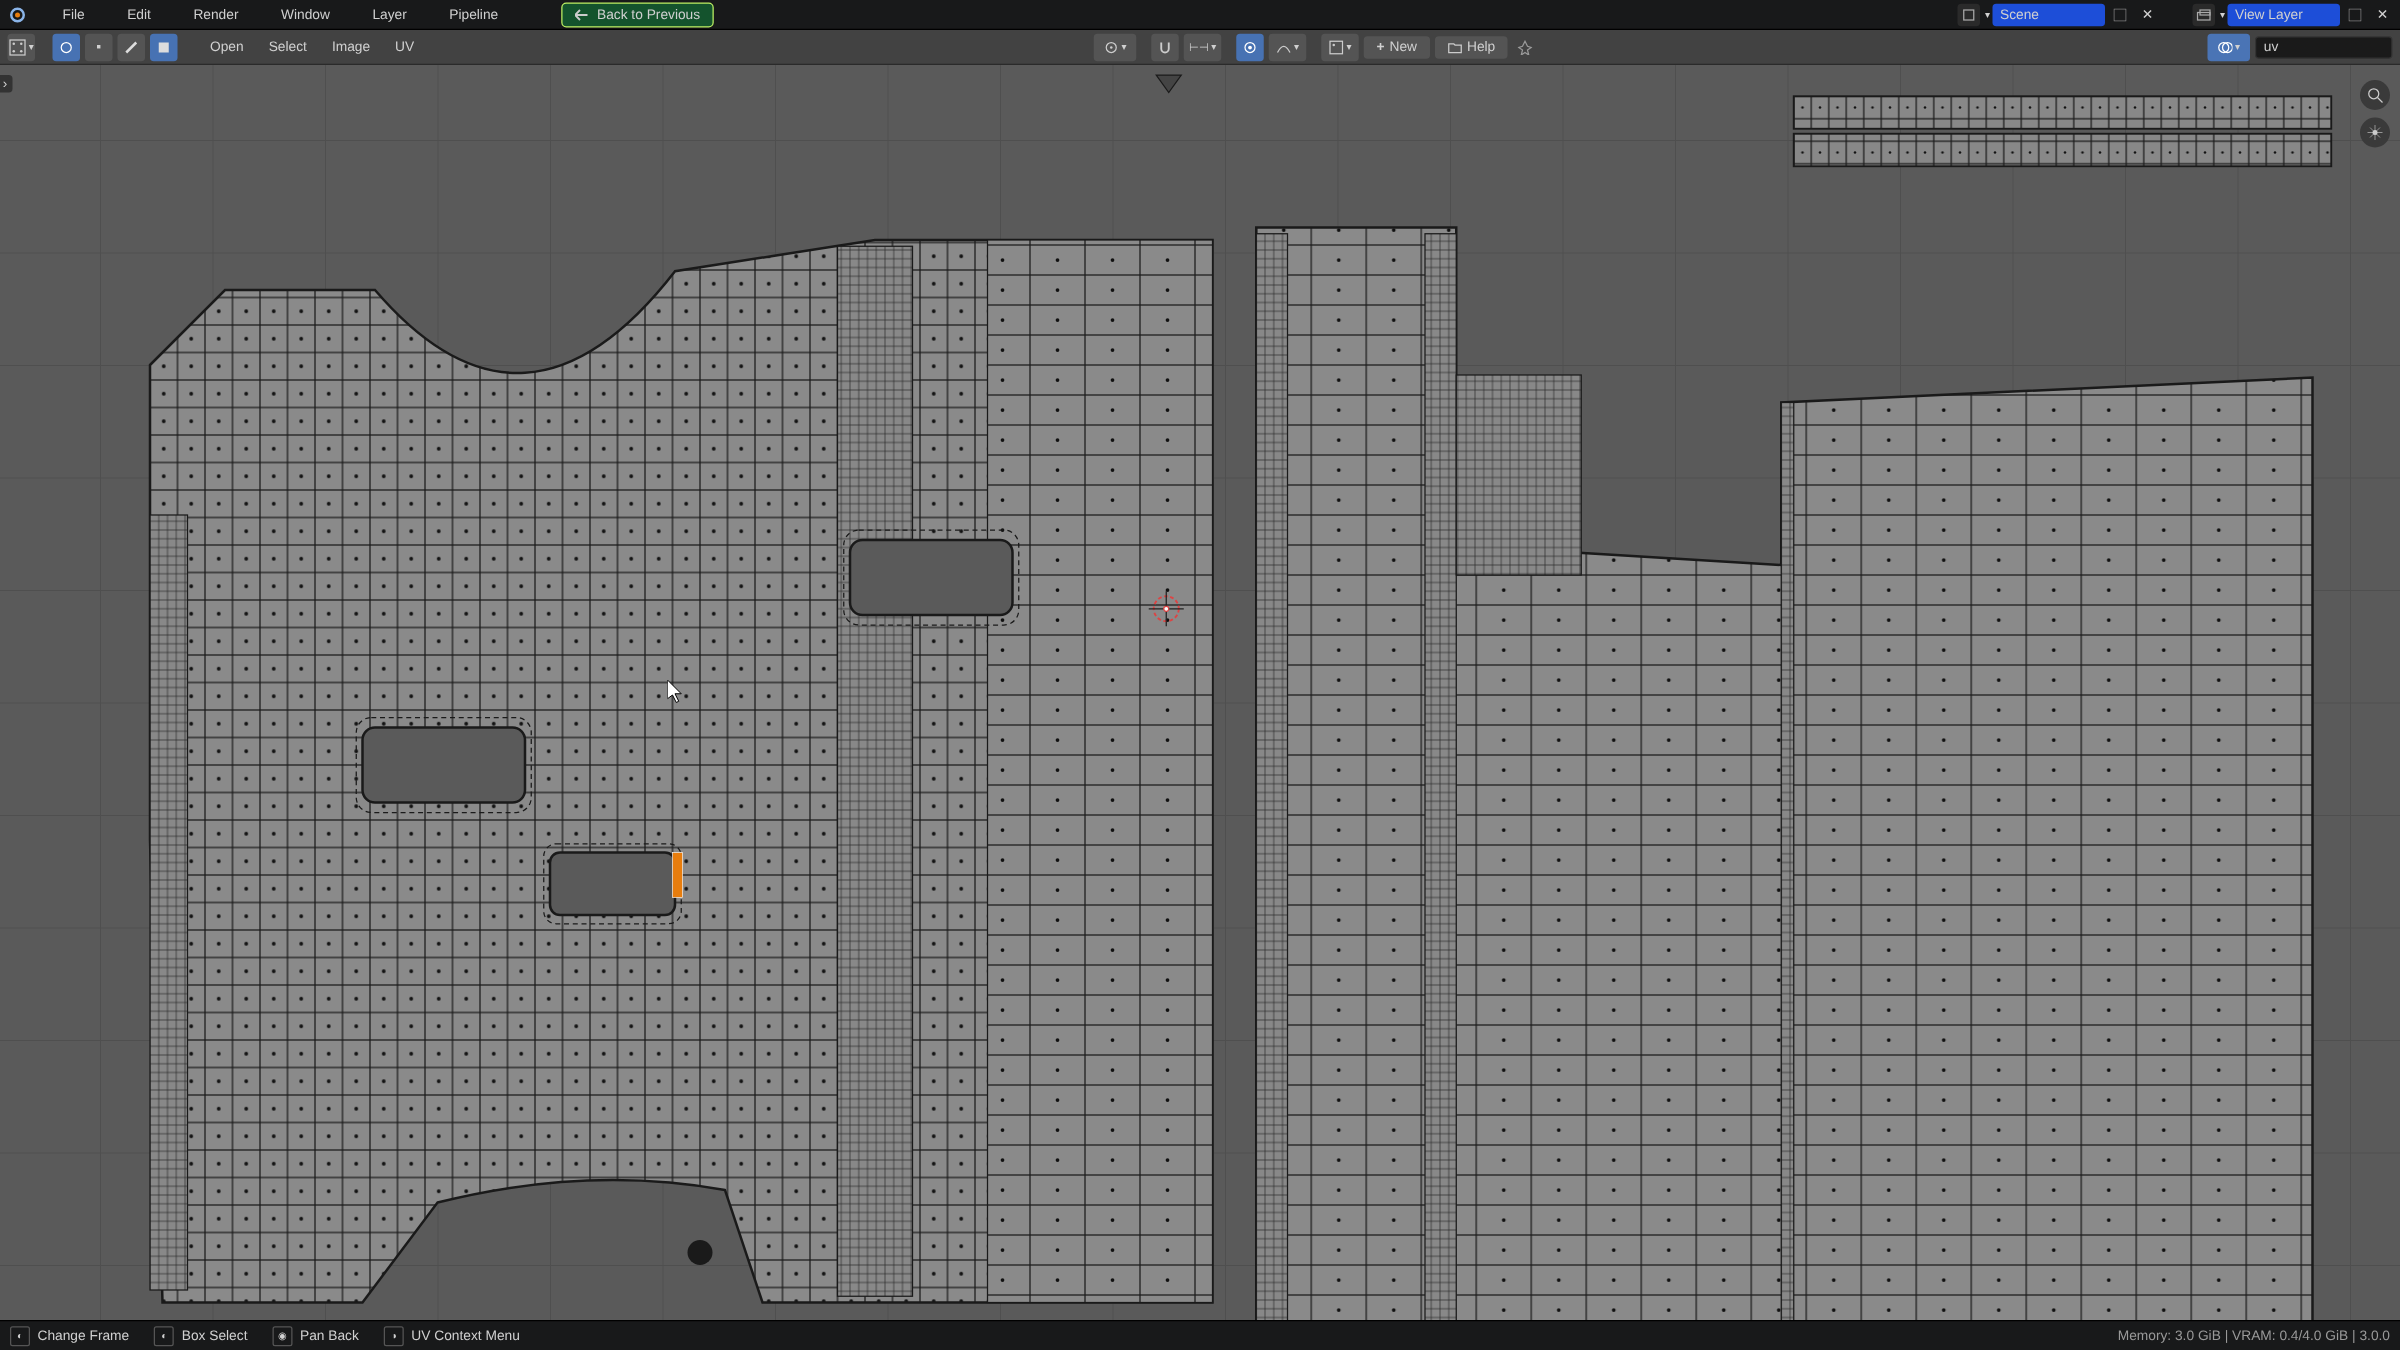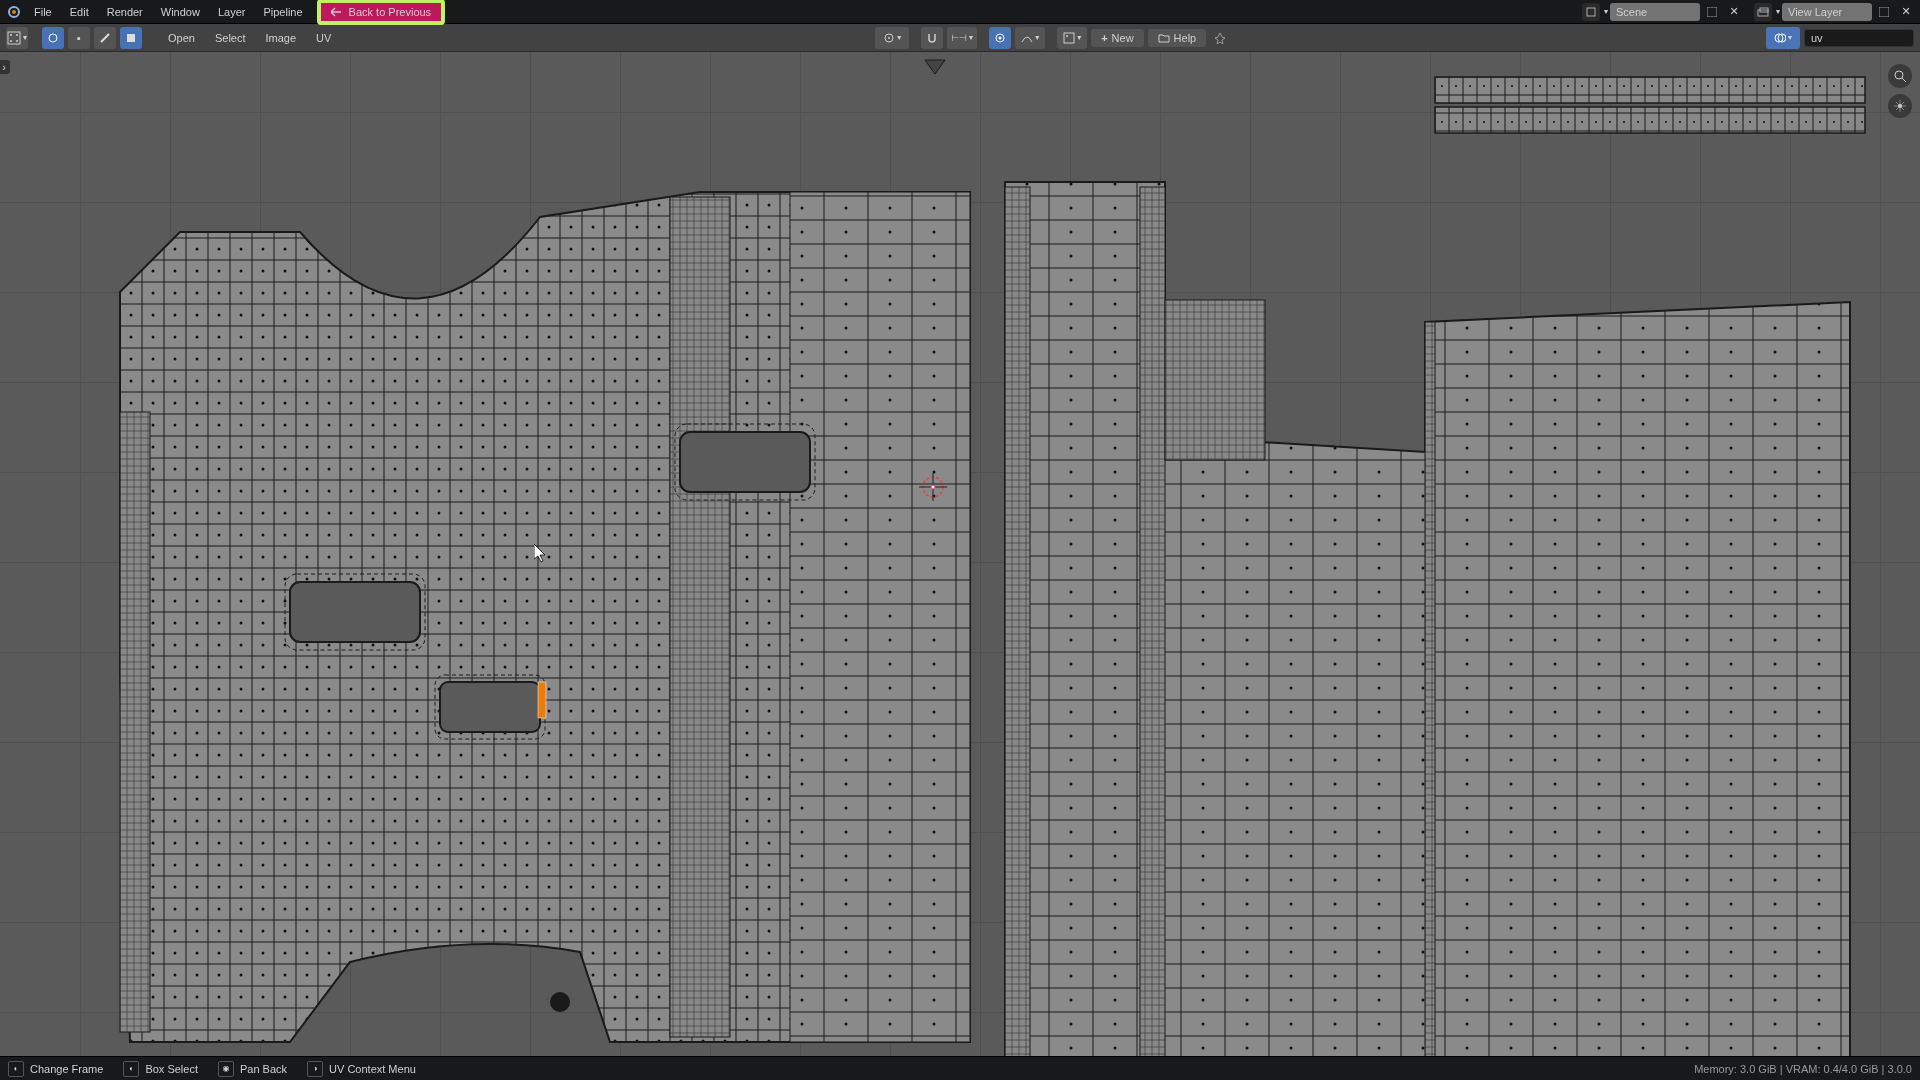--- a/index.html
+++ b/index.html
@@ -1,24 +1,24 @@
 <!DOCTYPE html>
 <html><head>
 <meta charset="utf-8">
 <style>
 *{margin:0;padding:0;box-sizing:border-box;font-family:-apple-system,BlinkMacSystemFont,"Segoe UI",sans-serif;font-size:11px;color:#d0d0d0;user-select:none}
 body{background:#393939;width:1920px;height:1080px;overflow:hidden;position:relative}
-.topbar{height:24px;background:#18191a;display:flex;align-items:center;padding:0 4px;gap:2px;border-bottom:1px solid #000}
+.topbar{height:24px;background:#18191a;display:flex;align-items:center;padding:0 4px;gap:18px;border-bottom:1px solid #000}
 .logo{width:20px;height:20px;display:flex;align-items:center;justify-content:center}
 .menu-item{padding:3px 8px;cursor:pointer;border-radius:3px}
 .spacer{flex:1}
-.back-btn{background:#be185d;border:4px solid #bef264;padding:3px 10px;border-radius:4px;display:flex;align-items:center;gap:6px;cursor:pointer;margin-left:4px}
+.back-btn{background:#14532d;border:1px solid #bef264;padding:3px 10px;border-radius:4px;display:flex;align-items:center;gap:6px;cursor:pointer;margin-left:24px}
 .field-group{display:flex;align-items:center;gap:2px;margin-left:8px}
 .fake-icon{width:18px;height:18px;background:#2a2a2a;border-radius:3px;display:flex;align-items:center;justify-content:center}
-.field-input{background:#737373;border:none;padding:3px 6px;width:90px;border-radius:3px;color:#d0d0d0}
+.field-input{background:#1d4ed8;border:none;padding:3px 6px;width:90px;border-radius:3px;color:#d0d0d0}
 .icon-btn{width:20px;height:20px;display:flex;align-items:center;justify-content:center;cursor:pointer;border-radius:3px}
 
 .toolbar{height:28px;background:#424242;display:flex;align-items:center;padding:0 6px;gap:4px;border-bottom:1px solid #2a2a2a}
 .tool-btn{width:22px;height:22px;background:#545454;border-radius:3px;display:flex;align-items:center;justify-content:center;cursor:pointer}
 .tool-btn.active{background:#4772b3}
 .tool-btn.sel{background:#4772b3}
 .dd{display:flex;align-items:center}
 .dd-arrow{font-size:8px;margin-left:2px}
 .pill-btn{background:#545454;padding:3px 10px;border-radius:3px;display:flex;align-items:center;gap:4px;cursor:pointer}
 .plus{font-weight:bold}

